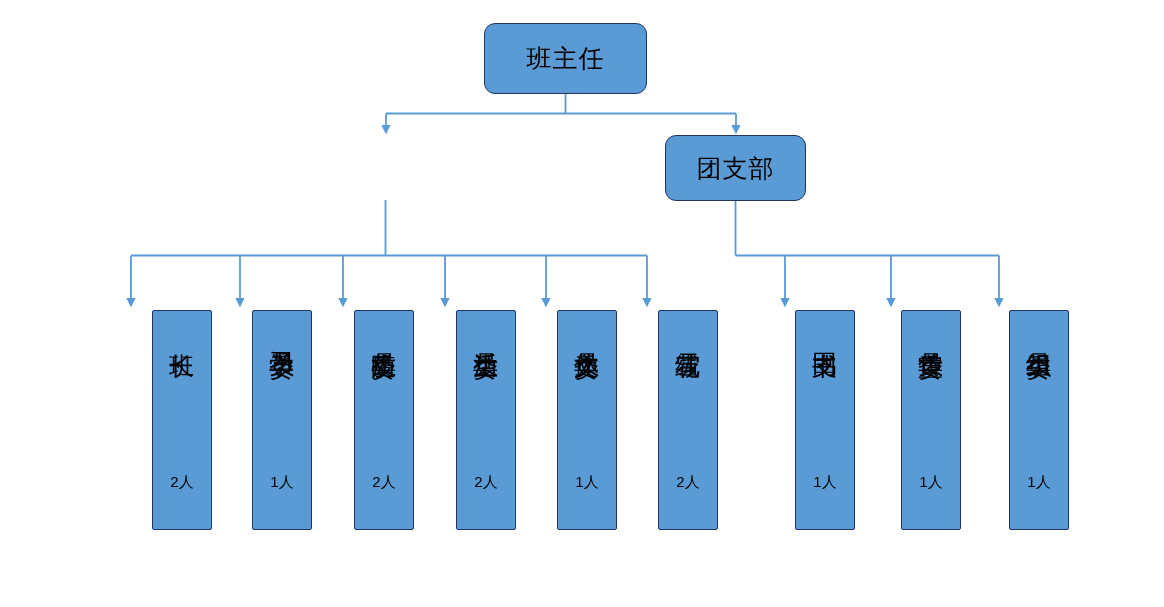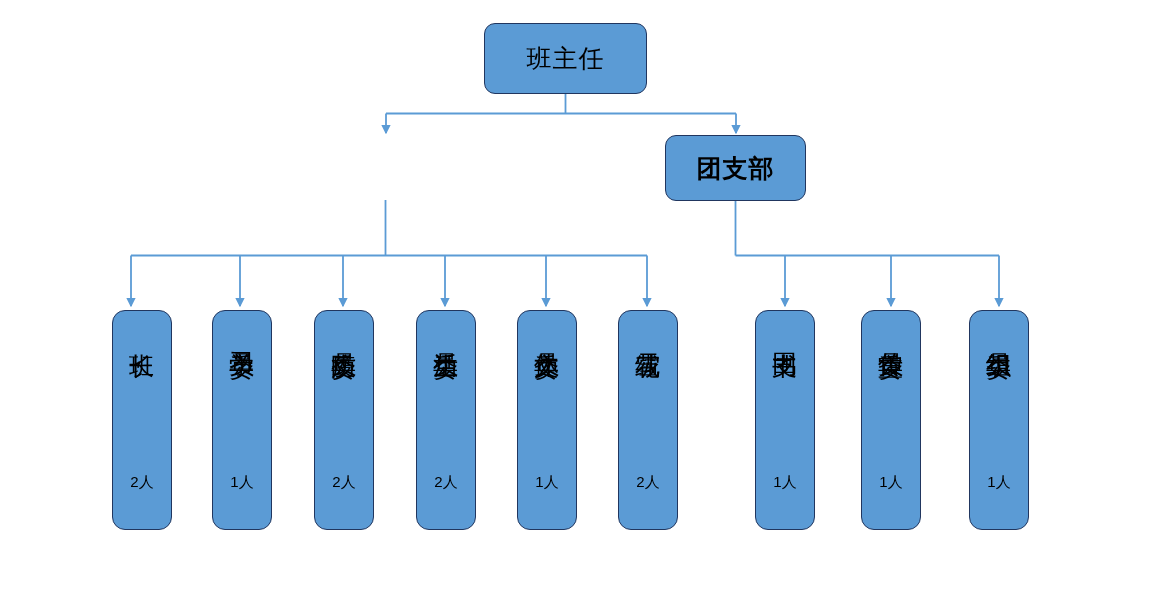--- a/index.html
+++ b/index.html
@@ -38,21 +38,22 @@
     z-index: 2;
   }
   .node.top-level {
     font-size: 25px;
     letter-spacing: 1px;
   }
   .node.leaf {
     flex-direction: column;
     justify-content: flex-start;
     padding-top: 22px;
-    border-radius: 13px;
+    border-radius: 2px;
+    margin-left: 40px;
   }
   .leaf-title {
     font-size: 25px;
     line-height: 1.04;
     writing-mode: vertical-rl;
     text-orientation: upright;
     letter-spacing: 0px;
     white-space: nowrap;
     color: #000000;
   }
@@ -101,21 +102,21 @@
       <path d="M 785 255.5 L 785 306" marker-end="url(#arrow)"></path>
       <path d="M 891 255.5 L 891 306" marker-end="url(#arrow)"></path>
       <path d="M 999 255.5 L 999 306" marker-end="url(#arrow)"></path>
     </g>
   </svg>
 
   <div class="node top-level" style="left:484px; top:23px; width:163px; height:71px;">
     <span>班主任</span>
   </div>
 
-  <div class="node top-level" style="left:665px; top:135px; width:141px; height:66px;font-weight:bold;">
+  <div class="node top-level" style="left:665px; top:135px; width:141px; height:66px;">
     <span>团支部</span>
   </div>
 
   <div class="node leaf" style="left:112px; top:310px; width:60px; height:220px;">
     <span class="leaf-title">班长</span>
     <span class="leaf-count">2人</span>
   </div>
   <div class="node leaf" style="left:212px; top:310px; width:60px; height:220px;">
     <span class="leaf-title">学习委员</span>
     <span class="leaf-count">1人</span>

